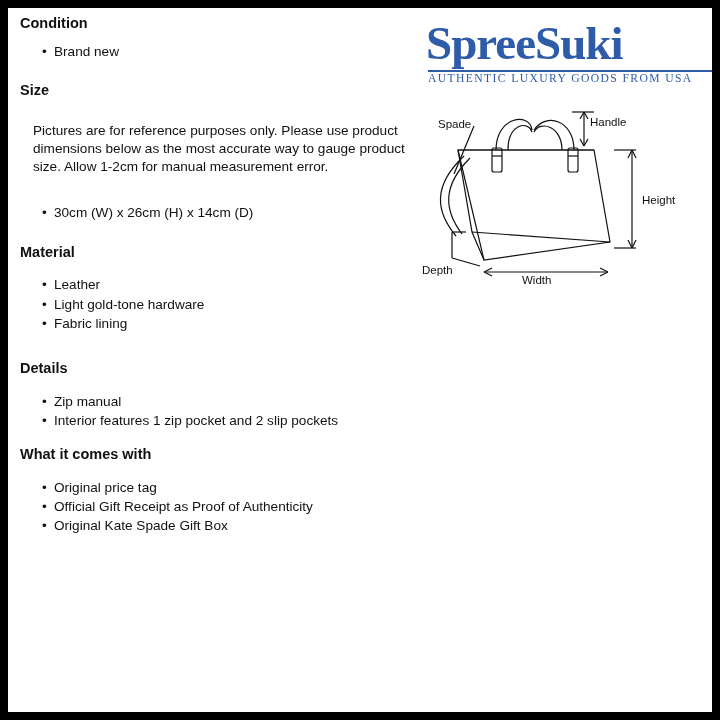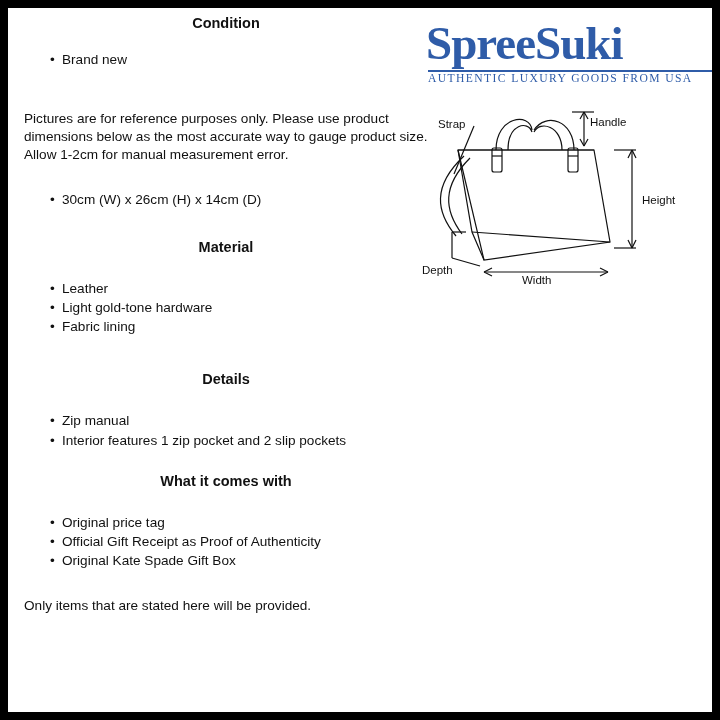--- a/index.html
+++ b/index.html
@@ -28,31 +28,30 @@
     left: 12px; top: 6px;
     width: 412px;
   }
   .sec-head {
     font-size: 14.5px;
     font-weight: bold;
     color: #111;
     margin: 0;
     padding: 0;
     line-height: 1.3;
-    text-align: center;
   }
   .para {
     font-size: 13.6px;
     color: #111;
     line-height: 1.33;
-    margin: 4px;
+    margin: 13px;
   }
   ul.bullets {
     list-style: none;
-    margin: 8px;
+    margin: 0;
     padding: 0;
   }
   ul.bullets li {
     font-size: 13.6px;
     color: #111;
     line-height: 1.42;
     padding-left: 34px;
     position: relative;
   }
   ul.bullets li::before {
@@ -176,37 +175,38 @@
           <line x1="192" y1="158" x2="214" y2="158"></line>
 
           <line x1="162" y1="22" x2="162" y2="56"></line>
           <path d="M162 22 L158 29 M162 22 L166 29"></path>
           <path d="M162 56 L158 49 M162 56 L166 49"></path>
           <line x1="150" y1="22" x2="172" y2="22"></line>
 
           <line x1="52" y1="36" x2="32" y2="84"></line>
         </g>
       </svg>
-      <div class="dlabel" id="lab-strap">Strap</div>
+      <div class="dlabel" id="lab-strap">Spade</div>
       <div class="dlabel" id="lab-handle">Handle</div>
       <div class="dlabel" id="lab-height">Height</div>
       <div class="dlabel" id="lab-depth">Depth</div>
       <div class="dlabel" id="lab-width">Width</div>
     </div>
 
     <div id="text-col">
 
       <div class="sec-head">Condition</div>
       <div class="gap-s"></div>
       <ul class="bullets">
         <li>Brand new</li>
       </ul>
 
       <div class="gap-l"></div>
 
+      <div class="sec-head">Size</div>
       <div class="gap-s"></div>
       <p class="para">Pictures are for reference purposes only. Please use product dimensions below as the most accurate way to gauge product size. Allow 1-2cm for manual measurement error.</p>
       <div class="gap-m"></div>
       <ul class="bullets">
         <li>30cm (W) x 26cm (H) x 14cm (D)</li>
       </ul>
 
       <div class="gap-l"></div>
 
       <div class="sec-head">Material</div>
@@ -231,17 +231,16 @@
       <div class="sec-head">What it comes with</div>
       <div class="gap-m"></div>
       <ul class="bullets">
         <li>Original price tag</li>
         <li>Official Gift Receipt as Proof of Authenticity</li>
         <li>Original Kate Spade Gift Box</li>
       </ul>
 
       <div class="gap-m"></div>
 
-      <p class="para">Only items that are stated here will be provided.</p>
     </div>
 
   </div>
 </div>
 
 </body></html>

